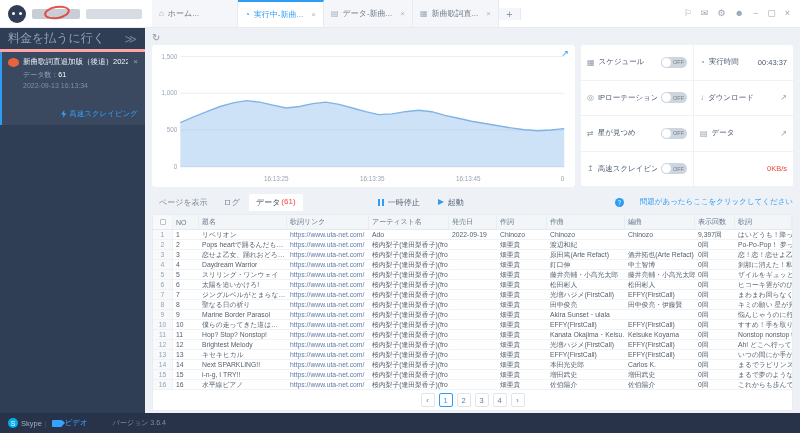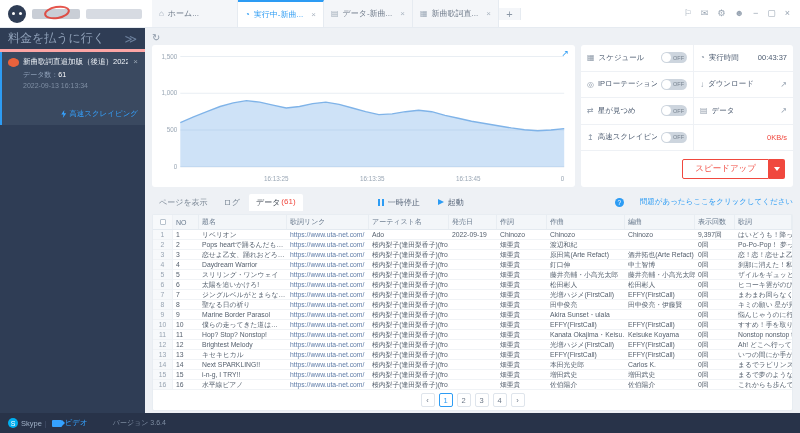--- a/index.html
+++ b/index.html
@@ -286,28 +286,20 @@
               <div class="toggle">
                 <span class="knob"></span>
                 <span class="tstate">OFF</span>
               </div>
             </div>
             <div class="scell r">
               <span class="sval" style="color: rgb(240, 72, 62);">0KB/s</span>
             </div>
           </div>
         </div>
-      <div class="sbtnrow">
-        <div class="speedbtn">
-          <div class="speedmain">スピードアップ</div>
-          <div class="speedcaret">
-            <span class="caret"></span>
-          </div>
-        </div>
-      </div>
     </div>
   </div>
   <div class="toolbar">
     <div class="ttabs">
         <div class="ttab">
           <span>ページを表示</span>
         </div>
         <div class="ttab">
           <span>ログ</span>
         </div>

